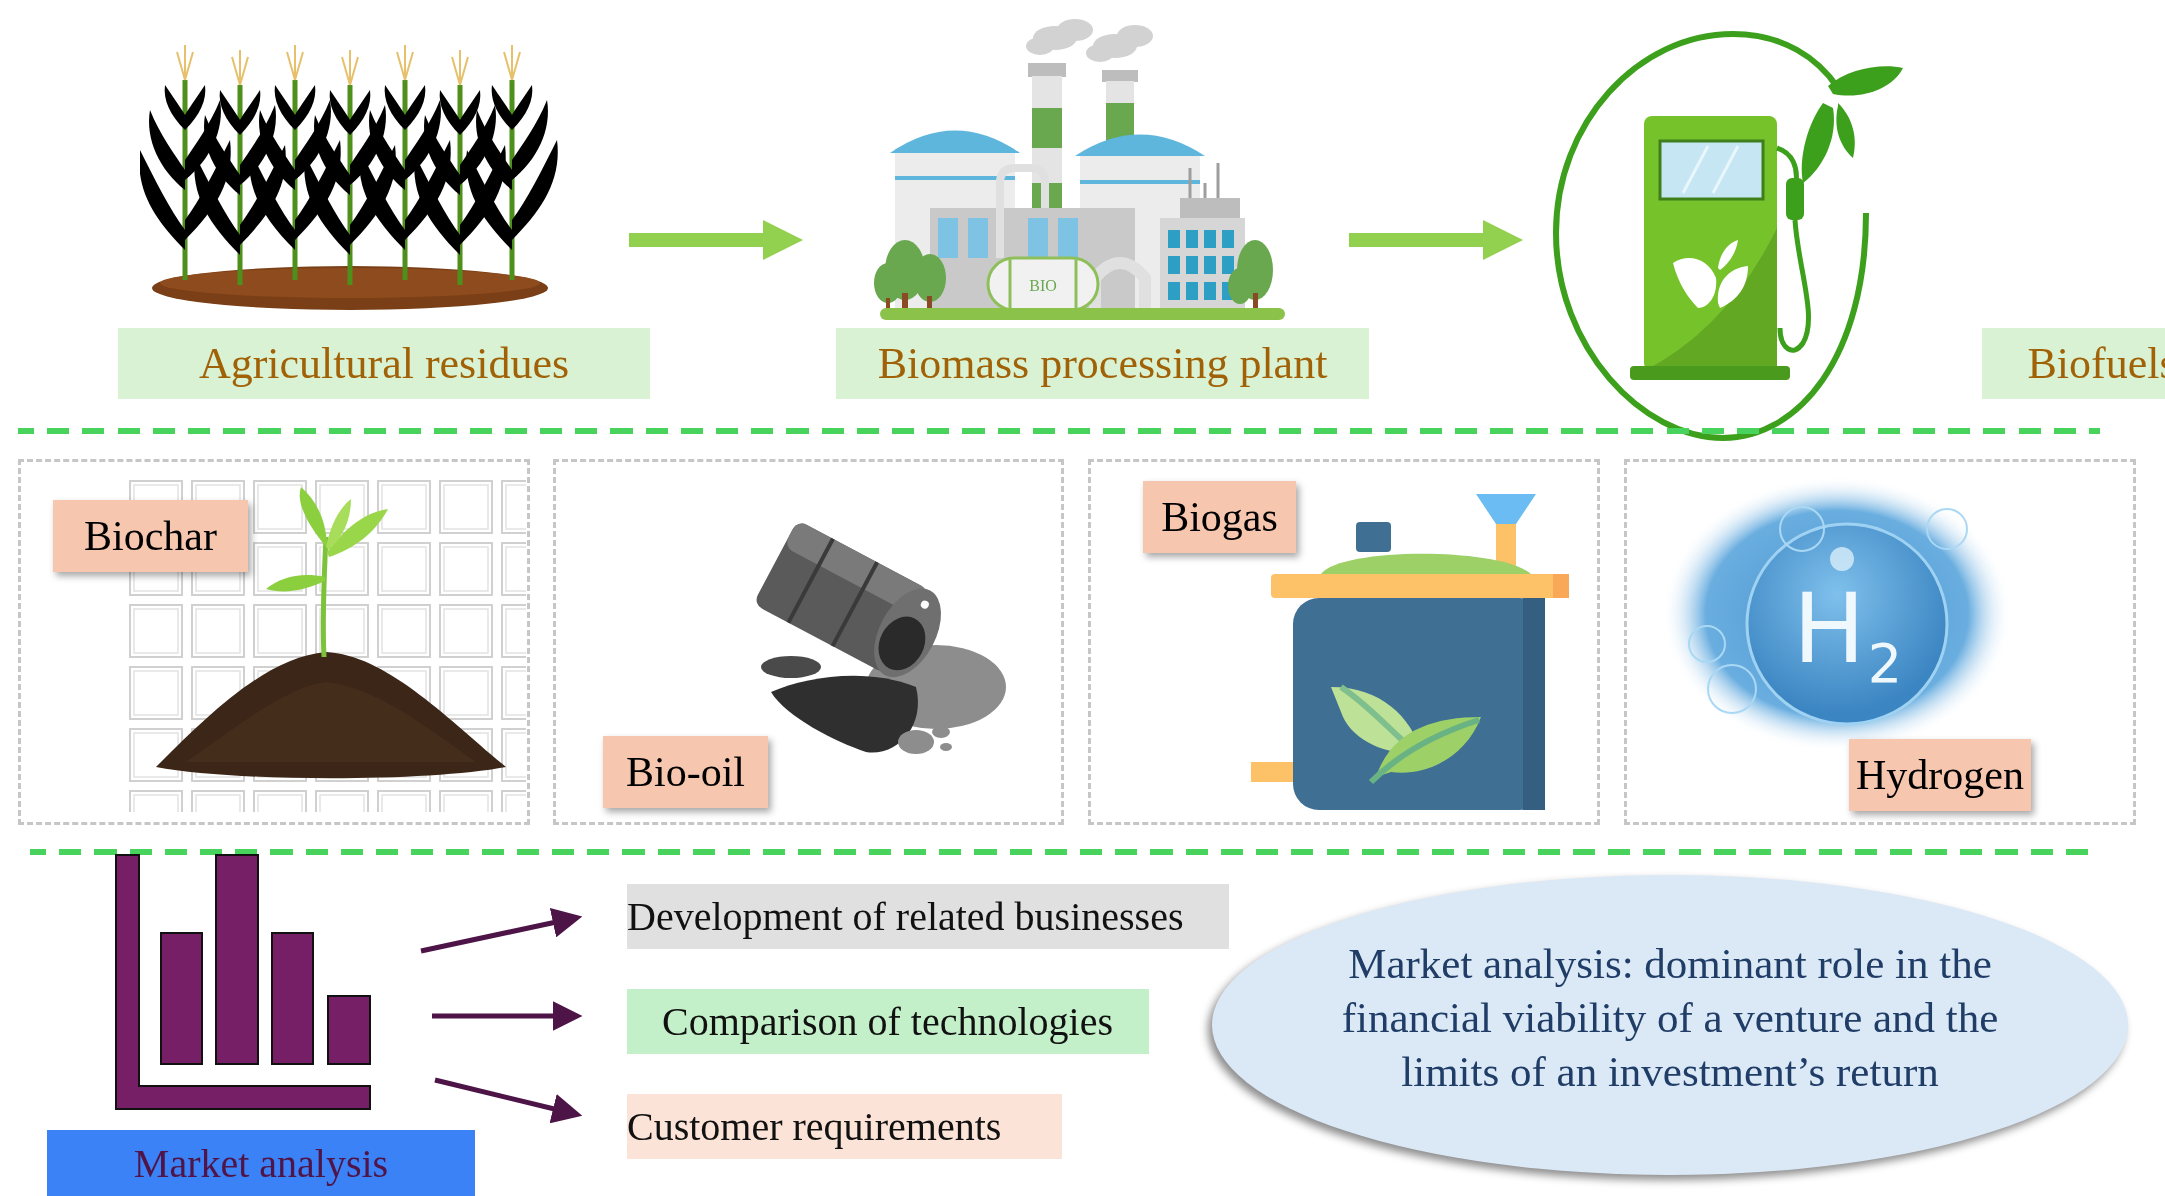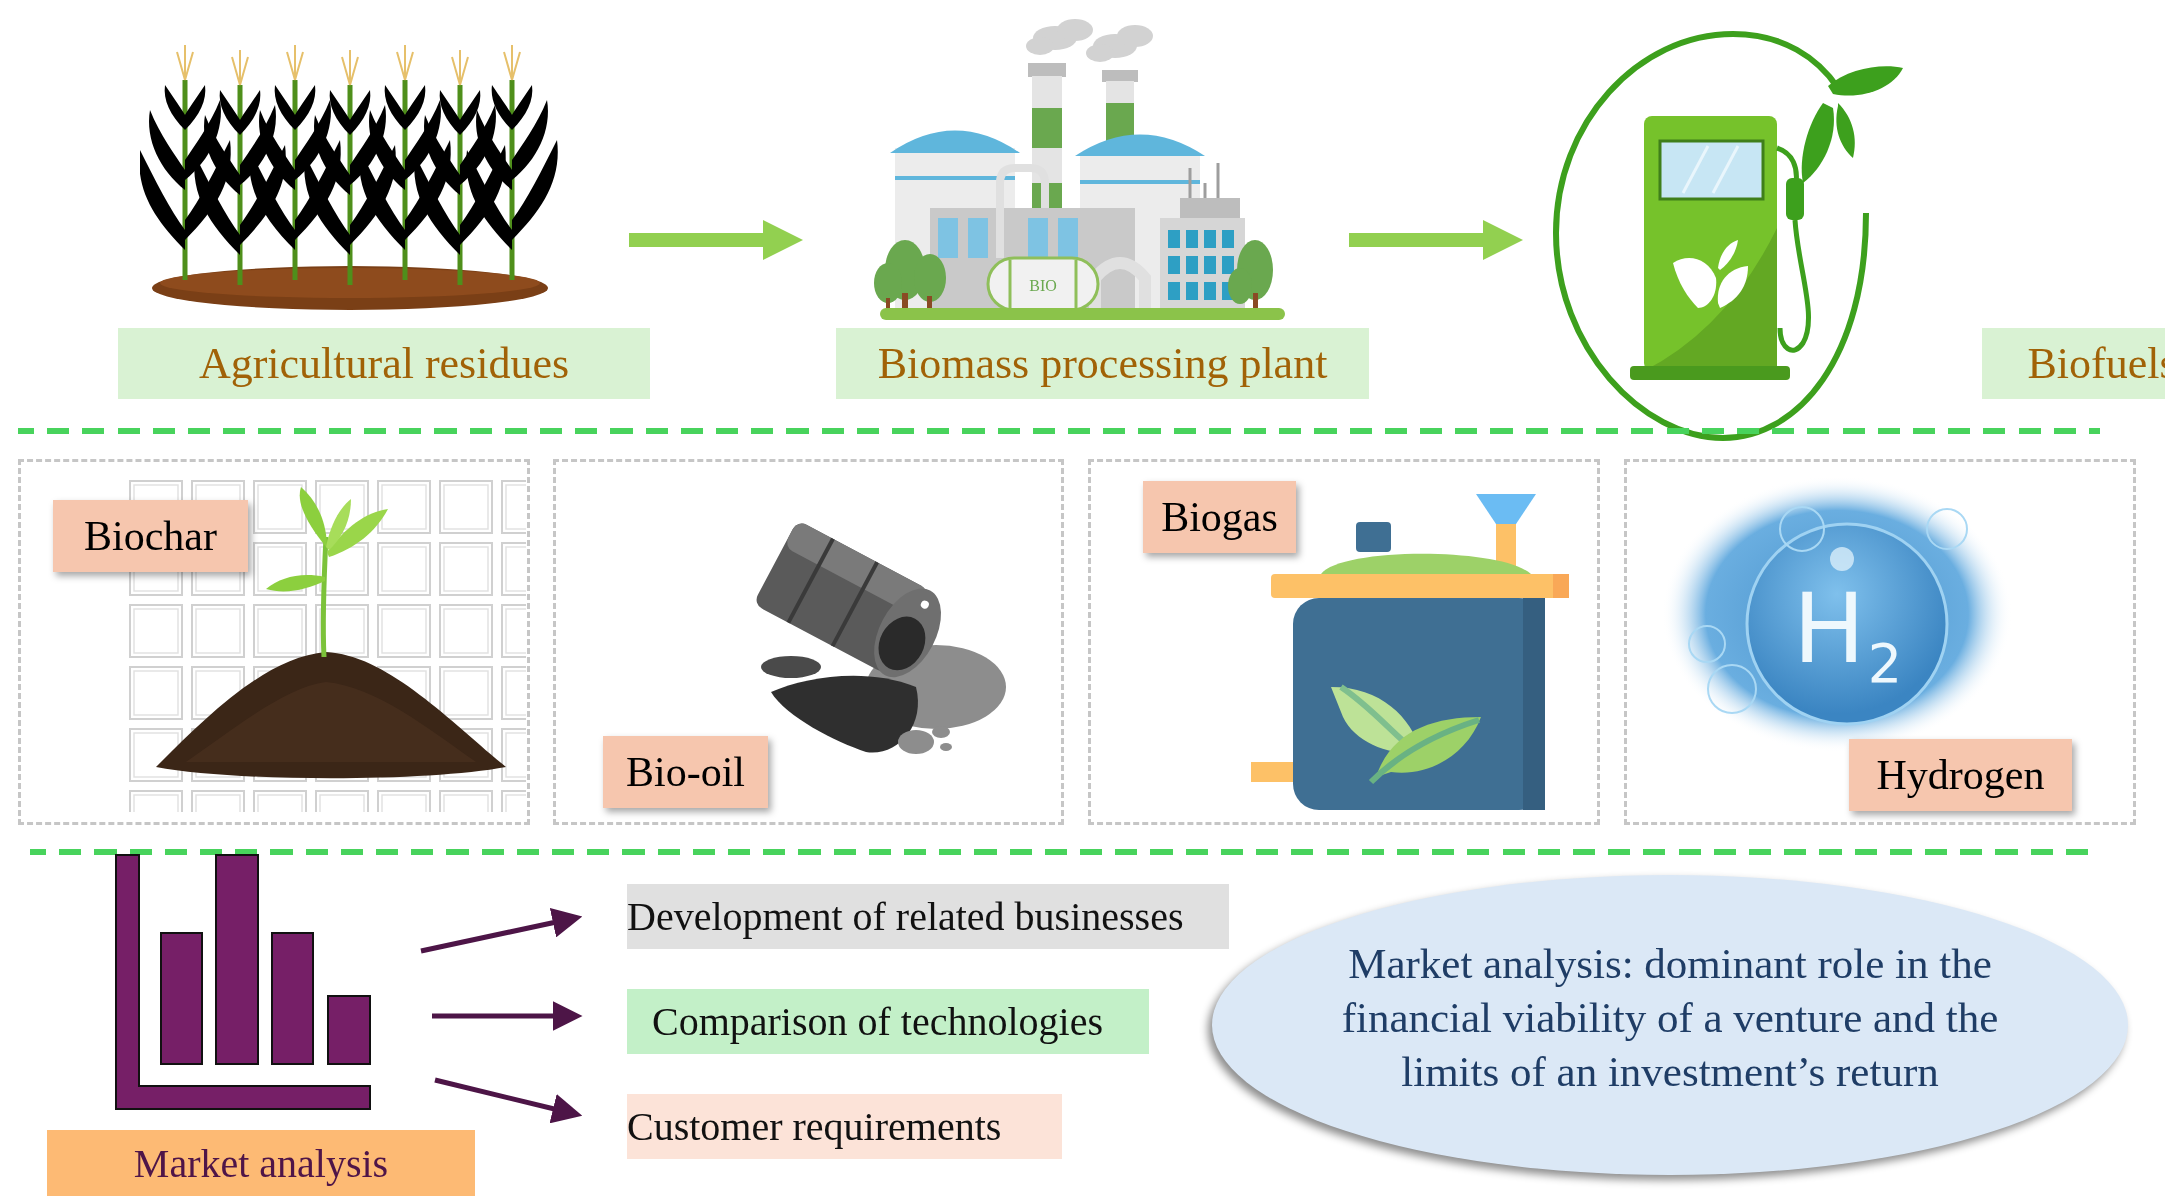--- a/index.html
+++ b/index.html
@@ -29,21 +29,21 @@
     position: absolute; left: 1212px; top: 875px; width: 916px; height: 300px;
     border-radius: 50%; background: #dbe8f6;
     box-shadow: -4px 5px 8px rgba(0,0,0,0.45);
     display: flex; align-items: center; justify-content: center; text-align: center;
   }
   .ellipse-text {
     color: #1f3d66; font-size: 43px; line-height: 54px; width: 720px; margin-top: -14px;
   }
   .market-label {
     position: absolute; left: 47px; top: 1130px; width: 428px; height: 66px;
-    background: #fdba74; color: #4f1548; font-size: 40px;
+    background: #3b82f6; color: #4f1548; font-size: 40px;
     display: flex; align-items: center; justify-content: center;
   }
 </style>
 </head>
 <body>
 
 <svg class="abs" style="left:140px; top:40px; width:420px; height:275px" viewBox="0 0 420 275">
   <ellipse cx="210" cy="248" rx="198" ry="22" fill="#7a3f16"></ellipse>
   <ellipse cx="210" cy="243" rx="190" ry="15" fill="#8e4b1d"></ellipse>
   <g stroke="#5c9e22" stroke-width="3" fill="#6cb52d">
@@ -274,21 +274,21 @@
     <ellipse cx="180" cy="140" rx="175" ry="138" fill="url(#bg-glow)"></ellipse>
     <circle cx="190" cy="150" r="100" fill="url(#bubble)" stroke="#9fd2f2" stroke-width="3"></circle>
     <circle cx="145" cy="55" r="22" fill="none" stroke="#a9d8f4" stroke-width="2"></circle>
     <circle cx="290" cy="55" r="20" fill="none" stroke="#a9d8f4" stroke-width="2"></circle>
     <circle cx="50" cy="170" r="18" fill="none" stroke="#a9d8f4" stroke-width="2"></circle>
     <circle cx="75" cy="215" r="24" fill="none" stroke="#a9d8f4" stroke-width="2"></circle>
     <circle cx="185" cy="85" r="12" fill="#e8f6fd" opacity="0.7"></circle>
     <text x="172" y="188" font-size="96" fill="#eef8fd" text-anchor="middle" font-family="DejaVu Sans, sans-serif">H</text>
     <text x="228" y="208" font-size="54" fill="#eef8fd" text-anchor="middle" font-family="DejaVu Sans, sans-serif">2</text>
   </svg>
-  <div class="label prod-label" style="left:222px; top:277px; width:223px">Hydrogen</div>
+  <div class="label prod-label" style="left:222px; top:277px; width:182px">Hydrogen</div>
 </div>
 
 <div class="sep dashfix" style="top:849px; left:30px; width:2070px"></div>
 
 <svg class="abs" style="left:114px; top:853px; width:260px; height:260px" viewBox="0 0 260 260">
   <g fill="#761f67" stroke="#111" stroke-width="2">
     <path d="M2,2 L25,2 L25,233 L256,233 L256,256 L2,256Z"></path>
     <rect x="47" y="80" width="41" height="131"></rect>
     <rect x="102" y="2" width="42" height="209"></rect>
     <rect x="158" y="80" width="41" height="131"></rect>
@@ -303,18 +303,18 @@
     <marker id="ah" markerWidth="6" markerHeight="6" refX="4.5" refY="3" orient="auto">
       <polygon points="0,0 6,3 0,6" fill="#4d1547"></polygon>
     </marker>
   </defs>
   <line x1="6" y1="51" x2="160" y2="18" stroke="#4d1547" stroke-width="5" marker-end="url(#ah)"></line>
   <line x1="17" y1="116" x2="160" y2="116" stroke="#4d1547" stroke-width="5" marker-end="url(#ah)"></line>
   <line x1="20" y1="180" x2="160" y2="214" stroke="#4d1547" stroke-width="5" marker-end="url(#ah)"></line>
 </svg>
 
 <div class="bullet-box" style="top:884px; width:602px; background:#e0e0e0">Development of related businesses</div>
-<div class="bullet-box" style="top:989px; width:522px; background:#c3f0c8; padding-left:25px">Comparison of technologies</div>
+<div class="bullet-box" style="top:989px; width:522px; background:#c3f0c8; padding-left:35px">Comparison of technologies</div>
 <div class="bullet-box" style="top:1094px; width:435px; background:#fce3d8">Customer requirements</div>
 
 <div class="ellipse">
   <div class="ellipse-text">Market analysis: dominant role in the financial viability of a venture and the limits of an investment’s return</div>
 </div>
 
 </body></html>

